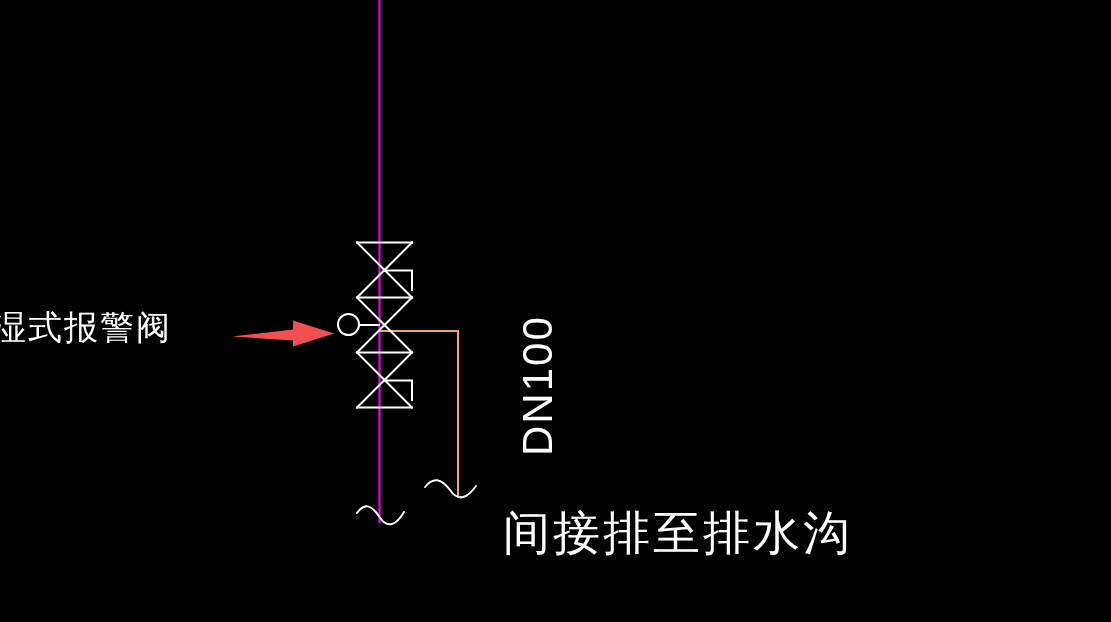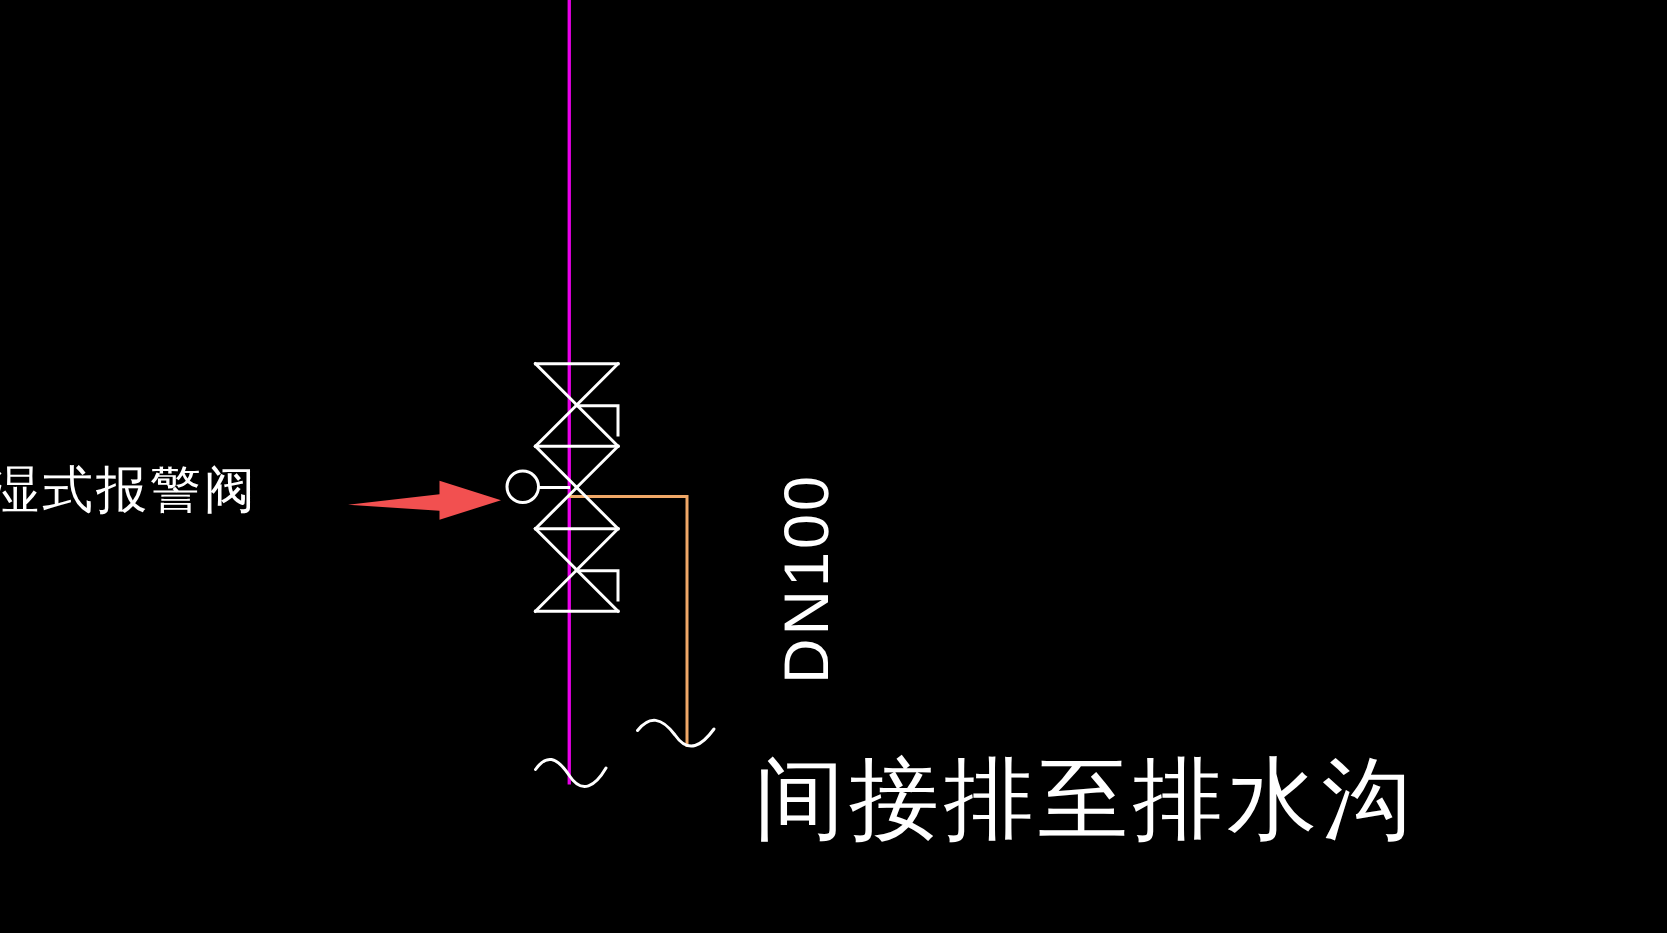--- a/index.html
+++ b/index.html
@@ -34,21 +34,21 @@
   #label-alarm-valve {
     left: -8px;
     top: 307px;
     font-size: 34px;
     letter-spacing: 2px;
     line-height: 40px;
   }
   #label-drain-note {
     left: 503px;
     top: 505px;
-    font-size: 60px;
+    font-size: 47px;
     letter-spacing: 3px;
     line-height: 56px;
   }
   #label-pipe-size {
     left: 478px;
     top: 372px;
     font-size: 42px;
     letter-spacing: 2px;
     line-height: 48px;
     transform: rotate(-90deg);

